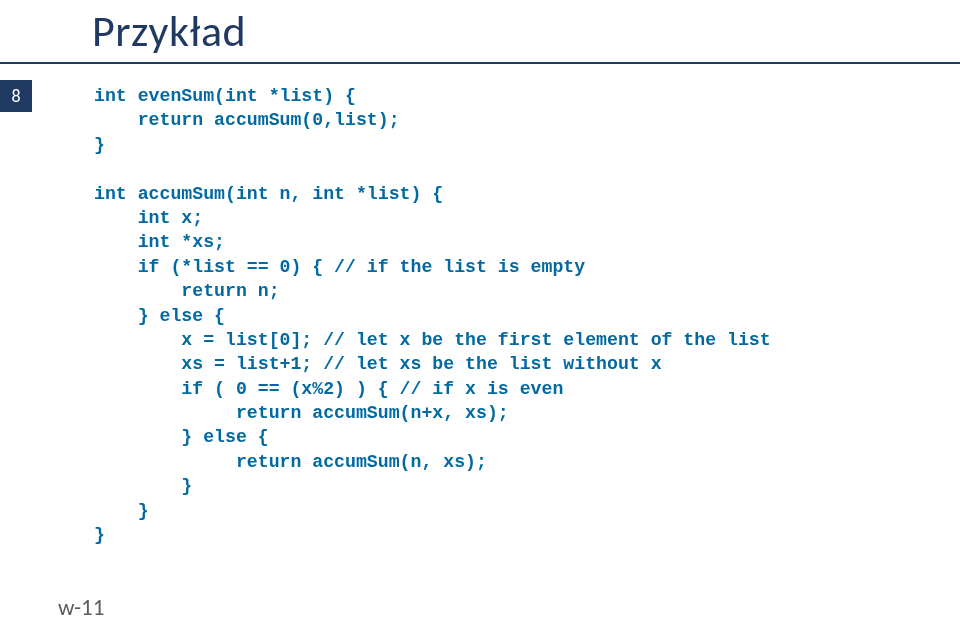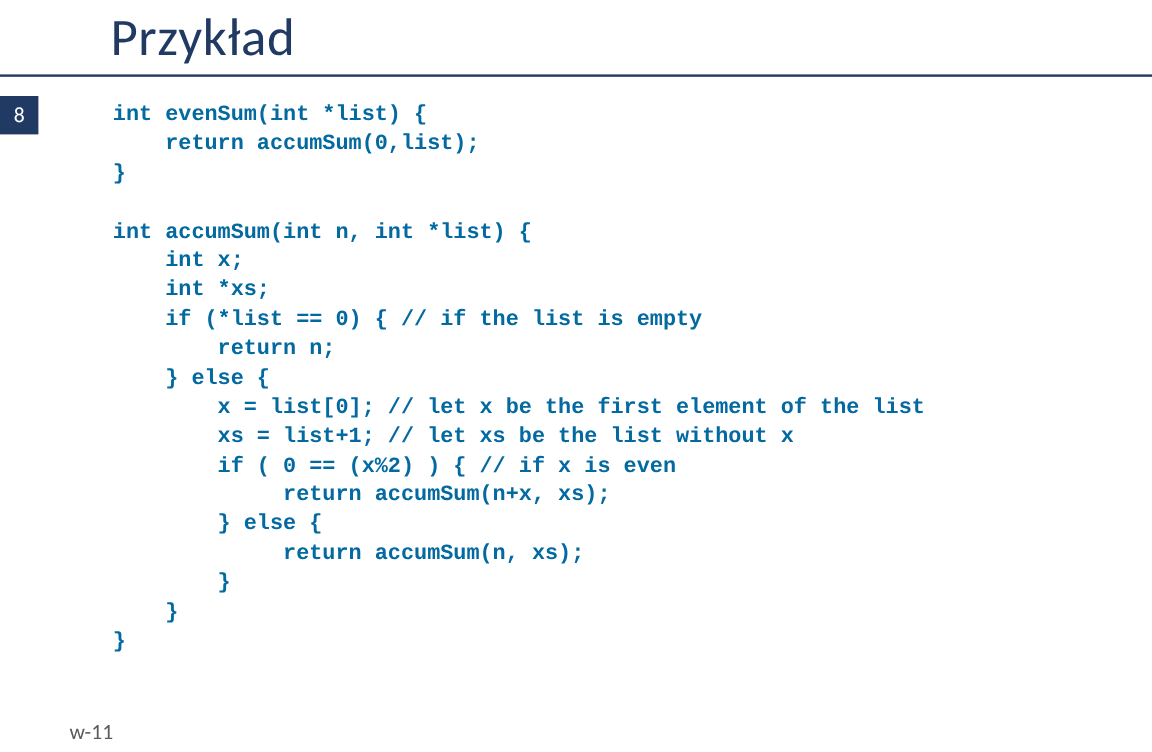--- a/index.html
+++ b/index.html
@@ -57,21 +57,21 @@
     font-size: 18.2px;
     font-weight: bold;
     line-height: 1.34;
     white-space: pre;
     color: #0369a1;
   }
   .footer {
     position: absolute;
     left: 58px;
     bottom: 6px;
-    font-size: 18px;
+    font-size: 23px;
     color: #5b5b5b;
     font-family: Calibri, Arial, sans-serif;
   }
 </style>
 </head>
 <body>
 
 <div class="slide">
 
   <div class="title">Przykład</div>

